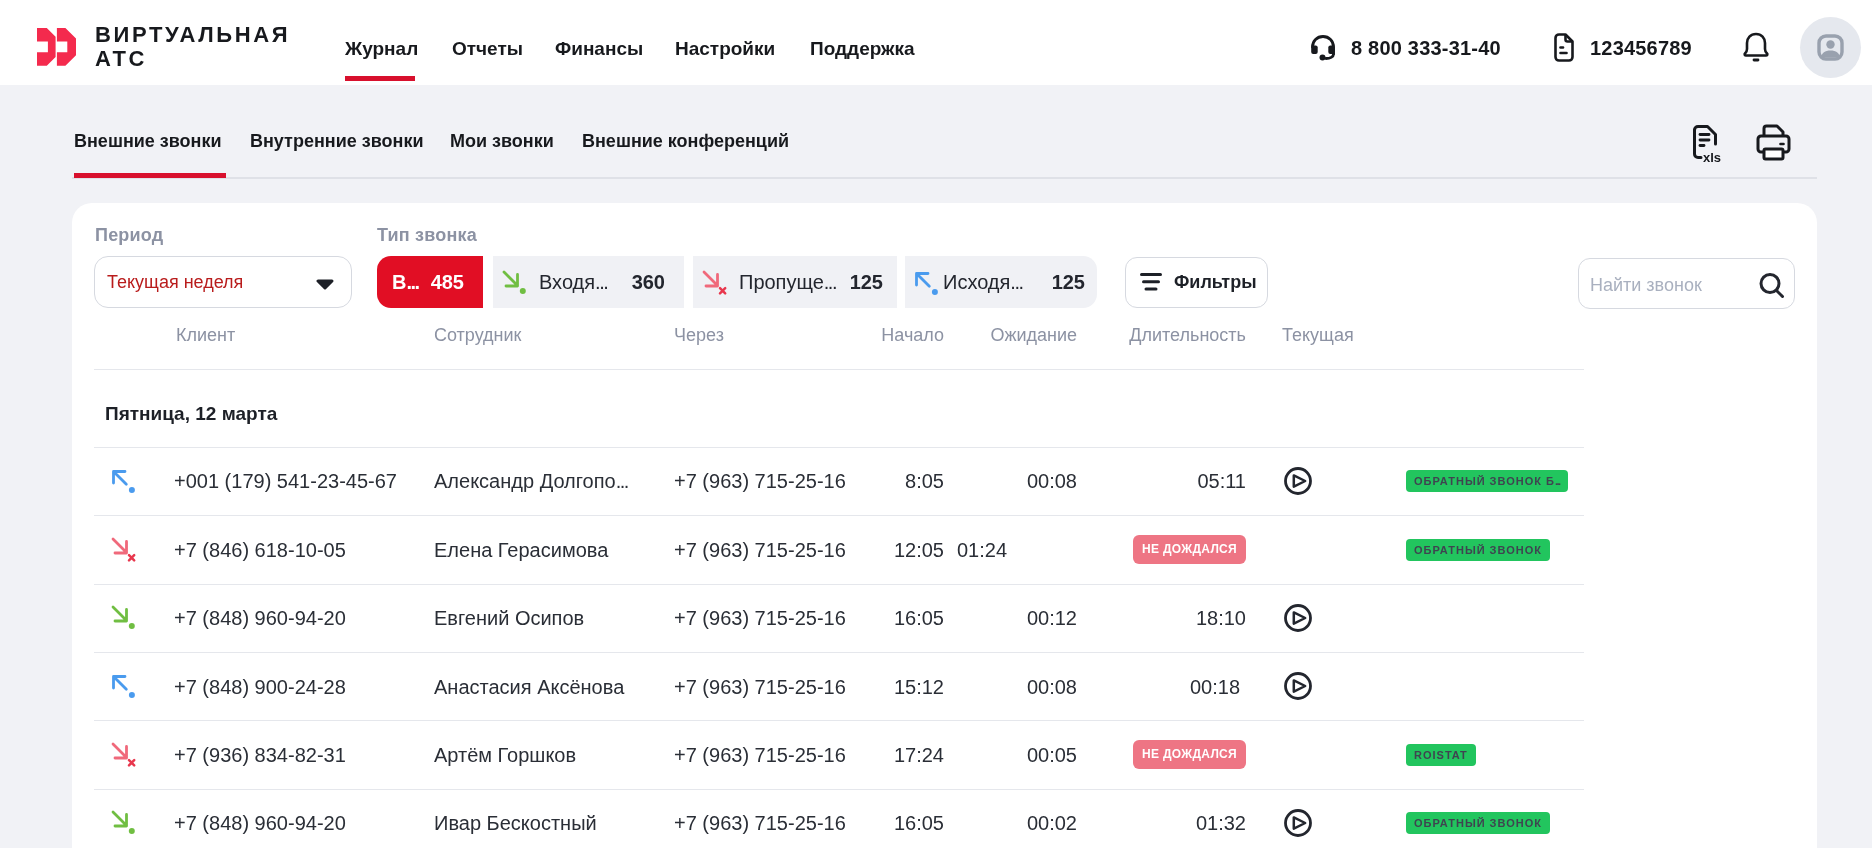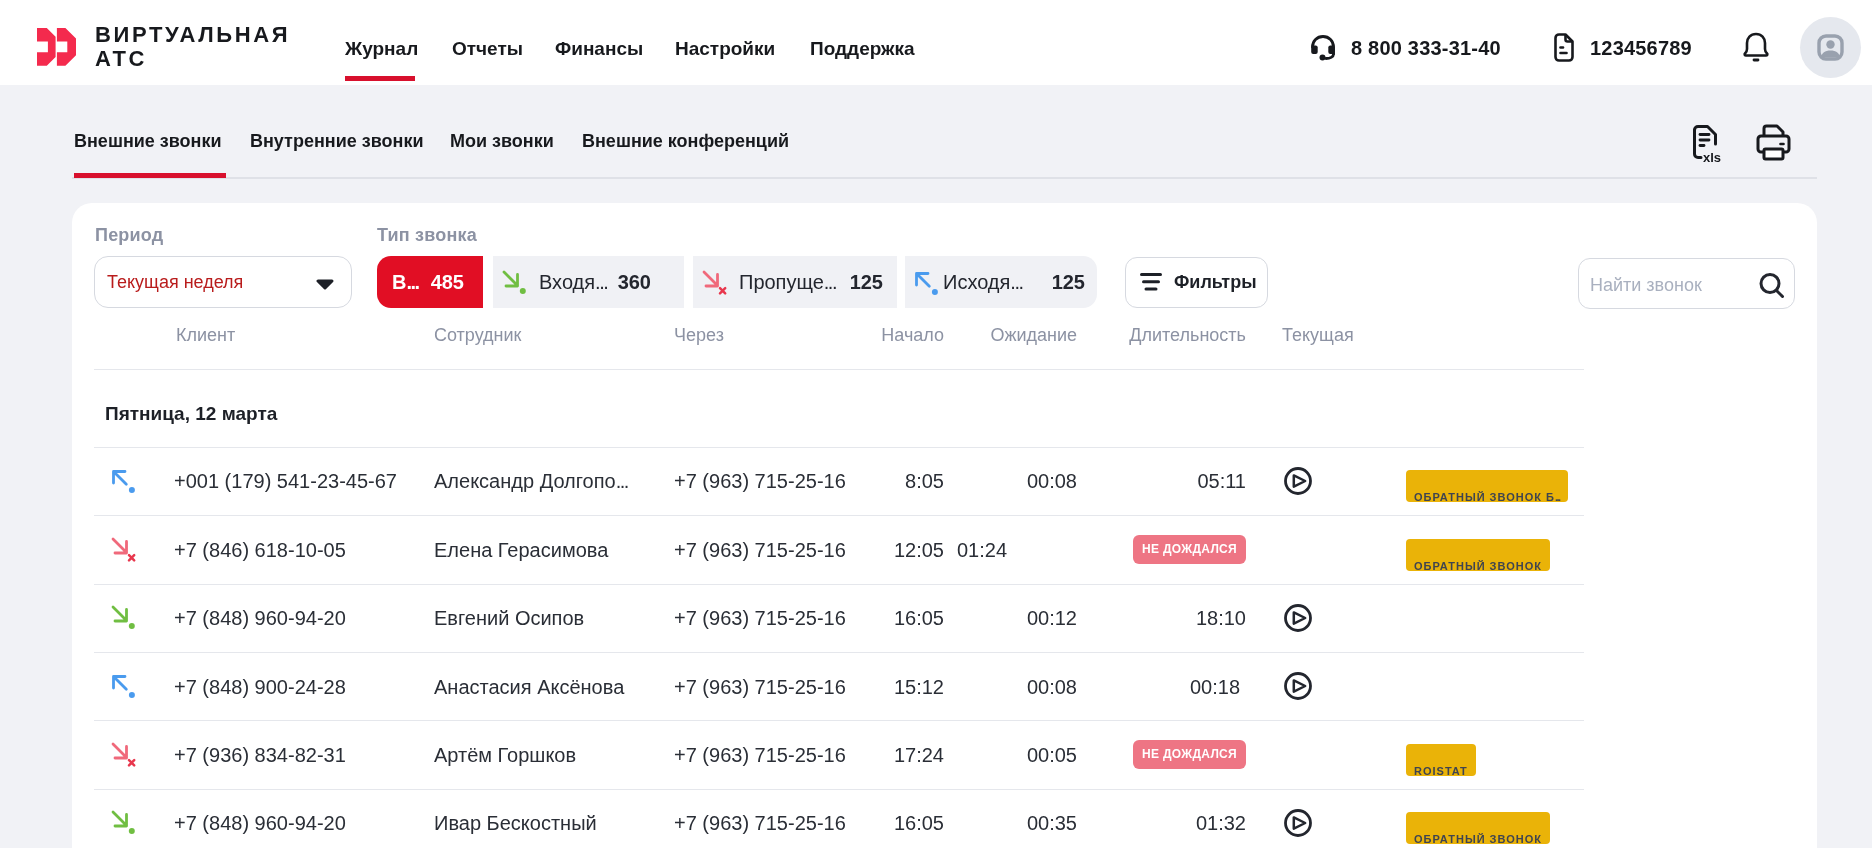--- a/index.html
+++ b/index.html
@@ -34,21 +34,21 @@
   .search { position:absolute; left:1578px; top:258px; width:217px; height:51px; border:1px solid #D6D9E0; border-radius:12px; background:#fff; }
   .search .ph { position:absolute; left:11px; top:16px; font-size:18px; color:#A9B0BF; }
 
   
   .th { position:absolute; top:325px; font-size:18px; color:#8C92A3; }
   .hline { position:absolute; left:94px; width:1490px; height:1px; background:#E5E7EC; }
   .date-row { position:absolute; left:105px; top:403px; font-size:19px; font-weight:700; color:#1D2027; }
 
   .cell { position:absolute; font-size:20px; color:#2A2E36; }
   .badge-red { position:absolute; height:29px; background:#EE7584; border-radius:6px; color:#fff; font-size:12px; font-weight:700; letter-spacing:0.3px; line-height:29px; padding:0 9px; }
-  .tag { position:absolute; height:22px; background:#eab308; border-radius:4px; color:#3F4450; font-size:11px; font-weight:700; letter-spacing:1px; line-height:22px; padding:16px 8px; white-space:nowrap; }
+  .tag { position:absolute; height:22px; background:#22c55e; border-radius:4px; color:#3F4450; font-size:11px; font-weight:700; letter-spacing:1px; line-height:22px; padding:0 8px; white-space:nowrap; }
 </style>
 </head>
 <body>
 
   <div class="topbar"></div>
   <svg class="abs" style="left:37px;top:28px" width="39" height="38" viewBox="0 0 39 38">
     <path fill="#F42A4D" d="M0,0 L9.8,0 L18.6,8.8 L18.6,29.1 L9.8,37.8 L0,37.8 L0,24.3 L10.9,24.3 L10.9,13.4 L0,13.4 Z"></path>
     <path fill="#F42A4D" d="M19.9,0 L28.4,0 L39,10.6 L39,27.2 L28.4,37.8 L19.9,37.8 L19.9,24.3 L30.3,24.3 L30.3,13.4 L19.9,13.4 Z"></path>
   </svg>
   <div class="logo-text">ВИРТУАЛЬНАЯ<br>АТС</div>
@@ -125,21 +125,21 @@
   <div class="seg" style="left:377px;width:106px;background:#E10E24;border-radius:14px 0 0 14px;color:#fff;">
     <span style="margin-left:15px;font-size:20px;font-weight:700;">В<span class="ell">...</span></span>
     <span class="num" style="margin-left:12px;font-size:20px;">485</span>
   </div>
   <div class="seg" style="left:493px;width:191px;">
     <svg style="margin-left:6px" width="28" height="28" viewBox="0 0 28 28">
       <path d="M5 4 L16.5 15.5 M18.5 6.5 L18.5 18 L7 18" fill="none" stroke="#70BE42" stroke-width="2.8" stroke-linecap="round" stroke-linejoin="round"></path>
       <circle cx="23.8" cy="22.9" r="3" fill="#70BE42"></circle>
     </svg>
     <span style="margin-left:12px;font-size:20px;">Входя<span class="ell">...</span></span>
-    <span class="num" style="margin-left:auto;margin-right:33px;font-size:20px;text-align:right;">360</span>
+    <span class="num" style="margin-left:auto;margin-right:19px;font-size:20px;text-align:right;">360</span>
   </div>
   <div class="seg" style="left:693px;width:204px;">
     <svg style="margin-left:6px" width="28" height="28" viewBox="0 0 28 28">
       <path d="M5 4 L16.5 15.5 M18.5 6.5 L18.5 18 L7 18" fill="none" stroke="#F0697B" stroke-width="2.8" stroke-linecap="round" stroke-linejoin="round"></path>
       <path d="M21 20.1 L26.2 25.3 M26.2 20.1 L21 25.3" stroke="#E8374D" stroke-width="2.5" stroke-linecap="round"></path>
     </svg>
     <span style="margin-left:12px;font-size:20px;">Пропуще<span class="ell">...</span></span>
     <span class="num" style="margin-left:auto;margin-right:14px;font-size:20px;">125</span>
   </div>
   <div class="seg" style="left:905px;width:192px;border-radius:0 14px 14px 0;">
@@ -256,19 +256,19 @@
   <div class="tag" style="left:1406px;top:744px">ROISTAT</div>
 
   <svg class="abs" style="left:108px;top:808px" width="28" height="28" viewBox="0 0 28 28">
     <path d="M5 4 L16.5 15.5 M18.5 6.5 L18.5 18 L7 18" fill="none" stroke="#70BE42" stroke-width="2.8" stroke-linecap="round" stroke-linejoin="round"></path>
     <circle cx="23.8" cy="22.9" r="3" fill="#70BE42"></circle>
   </svg>
   <div class="cell" style="left:174px;top:812px">+7 (848) 960-94-20</div>
   <div class="cell" style="left:434px;top:812px">Ивар Бескостный</div>
   <div class="cell" style="left:674px;top:812px">+7 (963) 715-25-16</div>
   <div class="cell" style="left:844px;top:812px;width:100px;text-align:right">16:05</div>
-  <div class="cell" style="left:957px;top:812px;width:120px;text-align:right">00:35</div>
+  <div class="cell" style="left:957px;top:812px;width:120px;text-align:right">00:02</div>
   <div class="cell" style="left:1096px;top:812px;width:150px;text-align:right">01:32</div>
   <svg class="abs" style="left:1284px;top:809px" width="28" height="28" viewBox="0 0 28 28">
     <circle cx="14" cy="14" r="12.5" fill="none" stroke="#23262E" stroke-width="2.8"></circle>
     <polygon points="9.8,8.4 21.2,14 9.8,19.6" fill="none" stroke="#23262E" stroke-width="2.5" stroke-linejoin="round"></polygon>
   </svg>
   <div class="tag" style="left:1406px;top:812px">ОБРАТНЫЙ ЗВОНОК</div>
 
 </body></html>

